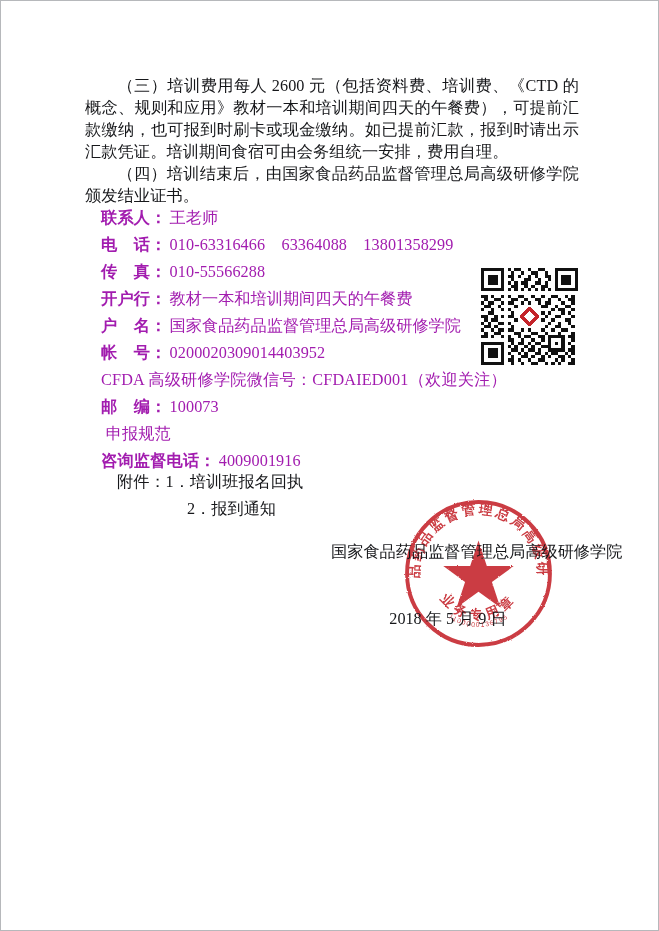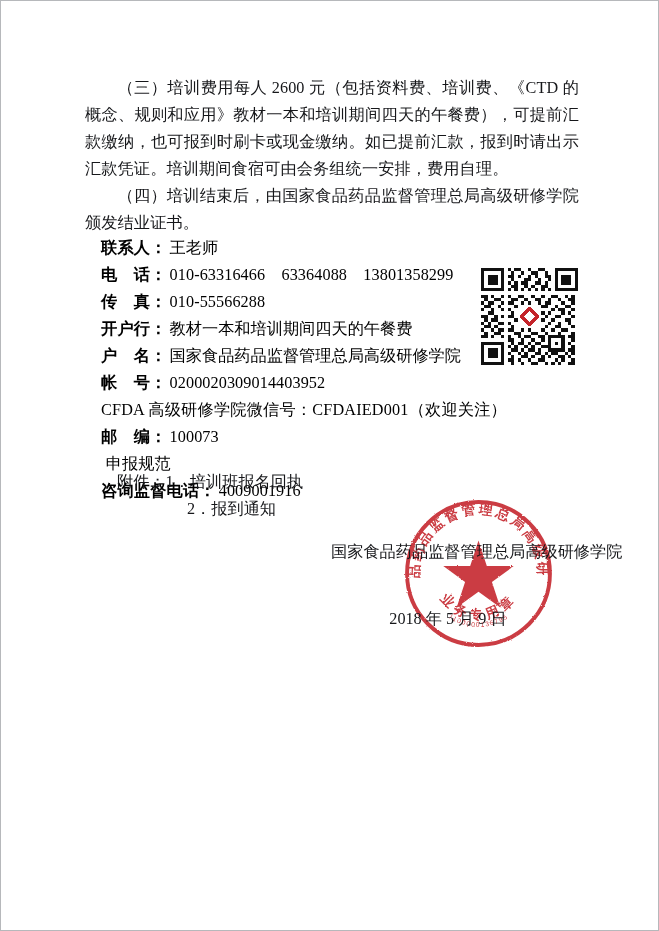--- a/index.html
+++ b/index.html
@@ -20,38 +20,38 @@
     overflow: hidden;
   }
   .doc-body {
     position: absolute;
     left: 84px;
     top: 74px;
     width: 494px;
   }
   .para {
     font-size: 16.2px;
-    line-height: 27px;
+    line-height: 22px;
     color: #16171a;
     text-align: justify;
     text-justify: inter-ideograph;
     text-indent: 2em;
     margin: 0;
     letter-spacing: 0.1px;
     font-family: Liberation Serif, serif;
   }
   .contact-block {
     margin-top: 0px;
   }
   .c-row {
     display: flex;
     align-items: baseline;
     height: 27px;
     font-size: 16.2px;
-    color: #000000;
+    color: #a21caf;
     white-space: nowrap;
   }
   .c-row .lbl {
     font-weight: bold;
     padding-left: 16px;
     letter-spacing: 0.2px;
     flex: 0 0 auto;
   }
   .c-row .val {
     font-weight: normal;

